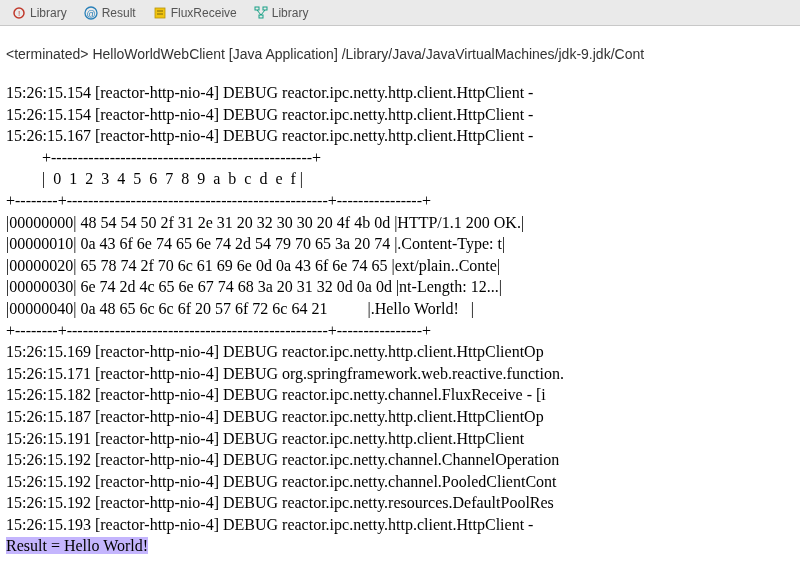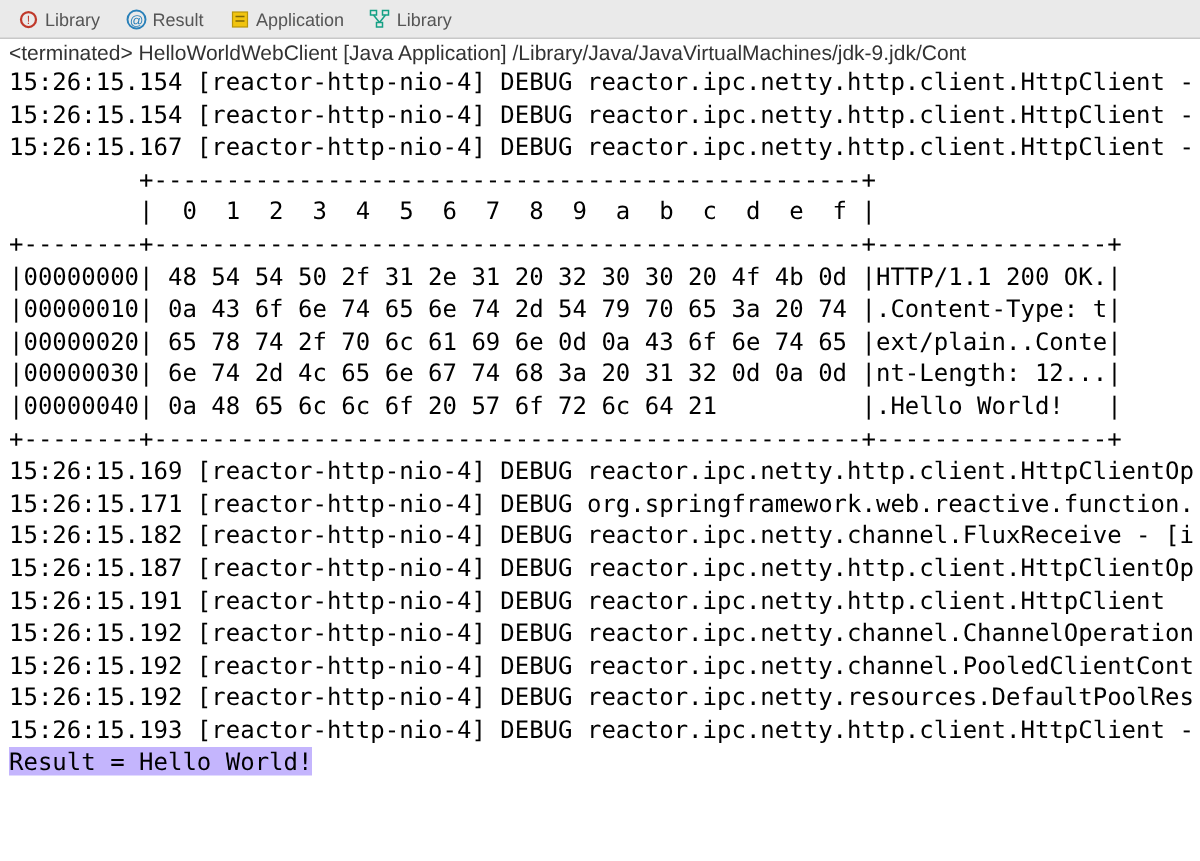--- a/index.html
+++ b/index.html
@@ -49,37 +49,38 @@
       flex-shrink: 0;
     }
     .close-x {
       margin-left: 4px;
       color: #888;
       font-weight: bold;
       font-size: 11px;
     }
     .status-line {
       font-size: 14px;
-      padding: 1px 6px;
+      padding: 20px 6px;
       color: #333;
       white-space: nowrap;
       overflow: hidden;
       font-family: -apple-system, BlinkMacSystemFont, sans-serif;
     }
     .console {
       font-family: "Menlo", "Consolas", monospace;
       font-size: 16px;
       line-height: 1.35;
       padding: 0 6px 6px 6px;
       white-space: pre;
       overflow: hidden;
       color: #000;
     }
     .console .line {
       white-space: pre;
+      font-family: Liberation Serif, serif;
     }
     .highlight {
       background: #c4b5fd;
     }
     svg { display: block; }
   </style>
 </head>
 <body>
 
 <div class="tab-bar">
@@ -102,21 +103,21 @@
     <span>Result</span>
   </div>
   <div class="tab">
     <span class="icon">
       <svg width="14" height="14" viewBox="0 0 14 14">
           <rect x="2" y="2" width="10" height="10" fill="#f1c40f" stroke="#b7950b" stroke-width="0.8"></rect>
           <line x1="4" y1="5" x2="10" y2="5" stroke="#7d6608"></line>
           <line x1="4" y1="8" x2="10" y2="8" stroke="#7d6608"></line>
         </svg>
     </span>
-    <span>Application</span>
+    <span>FluxReceive</span>
   </div>
   <div class="tab">
     <span class="icon">
       <svg width="14" height="14" viewBox="0 0 14 14">
           <rect x="1" y="1" width="4" height="3" fill="none" stroke="#16a085"></rect>
           <rect x="9" y="1" width="4" height="3" fill="none" stroke="#16a085"></rect>
           <rect x="5" y="9" width="4" height="3" fill="none" stroke="#16a085"></rect>
           <line x1="3" y1="4" x2="7" y2="9" stroke="#16a085"></line>
           <line x1="11" y1="4" x2="7" y2="9" stroke="#16a085"></line>
         </svg>

